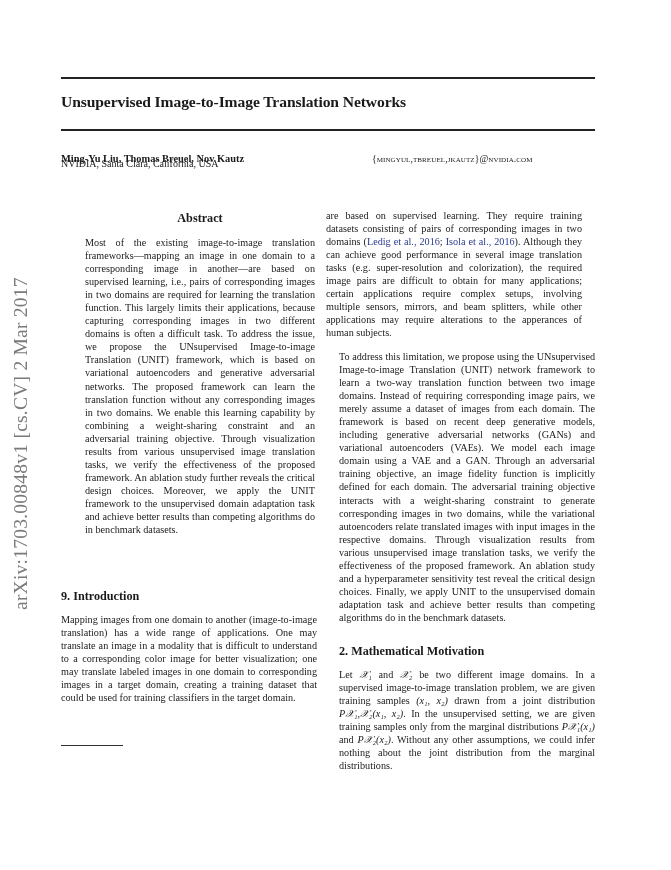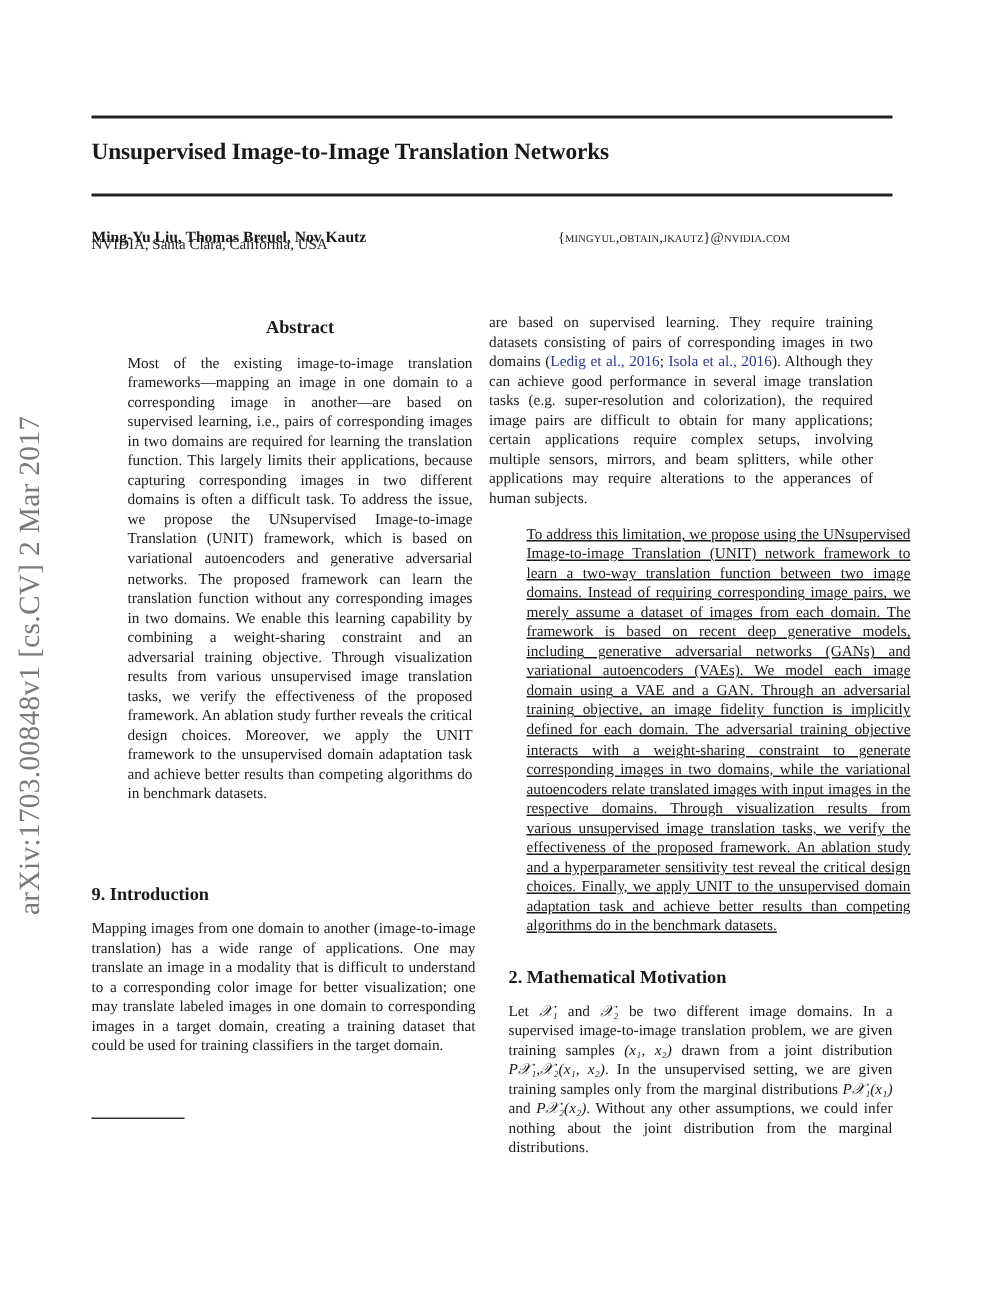--- a/index.html
+++ b/index.html
@@ -28,21 +28,21 @@
   .abs-body { left:85px; top:236px; width:230px; line-height:13.05px; }
 
   .sec-head { position:absolute; font-size:12.2px; font-weight:bold; }
   .intro-head { left:61px; top:589px; }
   .intro-body { left:61px; top:613px; width:256px; }
   .intro-body p + p { margin-top:6px; }
 
   .foot-rule { position:absolute; left:61px; top:745px; width:62px; height:1px; background:#333; }
 
   .right-1 { left:326px; top:209px; width:256px; }
-  .right-2 { left:351px; top:350px; width:256px;text-decoration:underline; }
+  .right-2 { left:339px; top:350px; width:256px; }
   .math-head { left:339px; top:644px; }
   .right-3 { left:339px; top:668px; width:256px; }
 
   .cite { color:#2a3a8c; }
   .m { font-style:italic; }
 
   .stamp { position:absolute; left:10px; top:610px; transform-origin:0 0;
            transform:rotate(-90deg); white-space:nowrap; font-size:19.6px;
            color:#7a7a7a; letter-spacing:0.2px; width:400px; }
 </style>
@@ -52,21 +52,21 @@
 <div class="page">
 
   <div class="stamp">arXiv:1703.00848v1  [cs.CV]  2 Mar 2017</div>
 
   <div class="rule top"></div>
   <div class="title">Unsupervised Image-to-Image Translation Networks</div>
   <div class="rule bottom"></div>
 
   <div class="authors">Ming-Yu Liu, Thomas Breuel, Nov Kautz</div>
   <div class="affil">NVIDIA, Santa Clara, California, USA</div>
-  <div class="email">{mingyul,obtain,jkautz}@nvidia.com</div>
+  <div class="email">{mingyul,tbreuel,jkautz}@nvidia.com</div>
 
   <div class="abs-head">Abstract</div>
   <div class="col abs-body">
     <p>Most of the existing image-to-image translation frameworks—mapping an image in one domain to a corresponding image in another—are based on supervised learning, i.e., pairs of corresponding images in two domains are required for learning the translation function. This largely limits their applications, because capturing corresponding images in two different domains is often a difficult task. To address the issue, we propose the UNsupervised Image-to-image Translation (UNIT) framework, which is based on variational autoencoders and generative adversarial networks. The proposed framework can learn the translation function without any corresponding images in two domains. We enable this learning capability by combining a weight-sharing constraint and an adversarial training objective. Through visualization results from various unsupervised image translation tasks, we verify the effectiveness of the proposed framework. An ablation study further reveals the critical design choices. Moreover, we apply the UNIT framework to the unsupervised domain adaptation task and achieve better results than competing algorithms do in benchmark datasets.</p>
   </div>
 
   <div class="sec-head intro-head">9. Introduction</div>
   <div class="col intro-body">
     <p>Mapping images from one domain to another (image-to-image translation) has a wide range of applications. One may translate an image in a modality that is difficult to understand to a corresponding color image for better visualization; one may translate labeled images in one domain to corresponding images in a target domain, creating a training dataset that could be used for training classifiers in the target domain.</p>
   </div>

